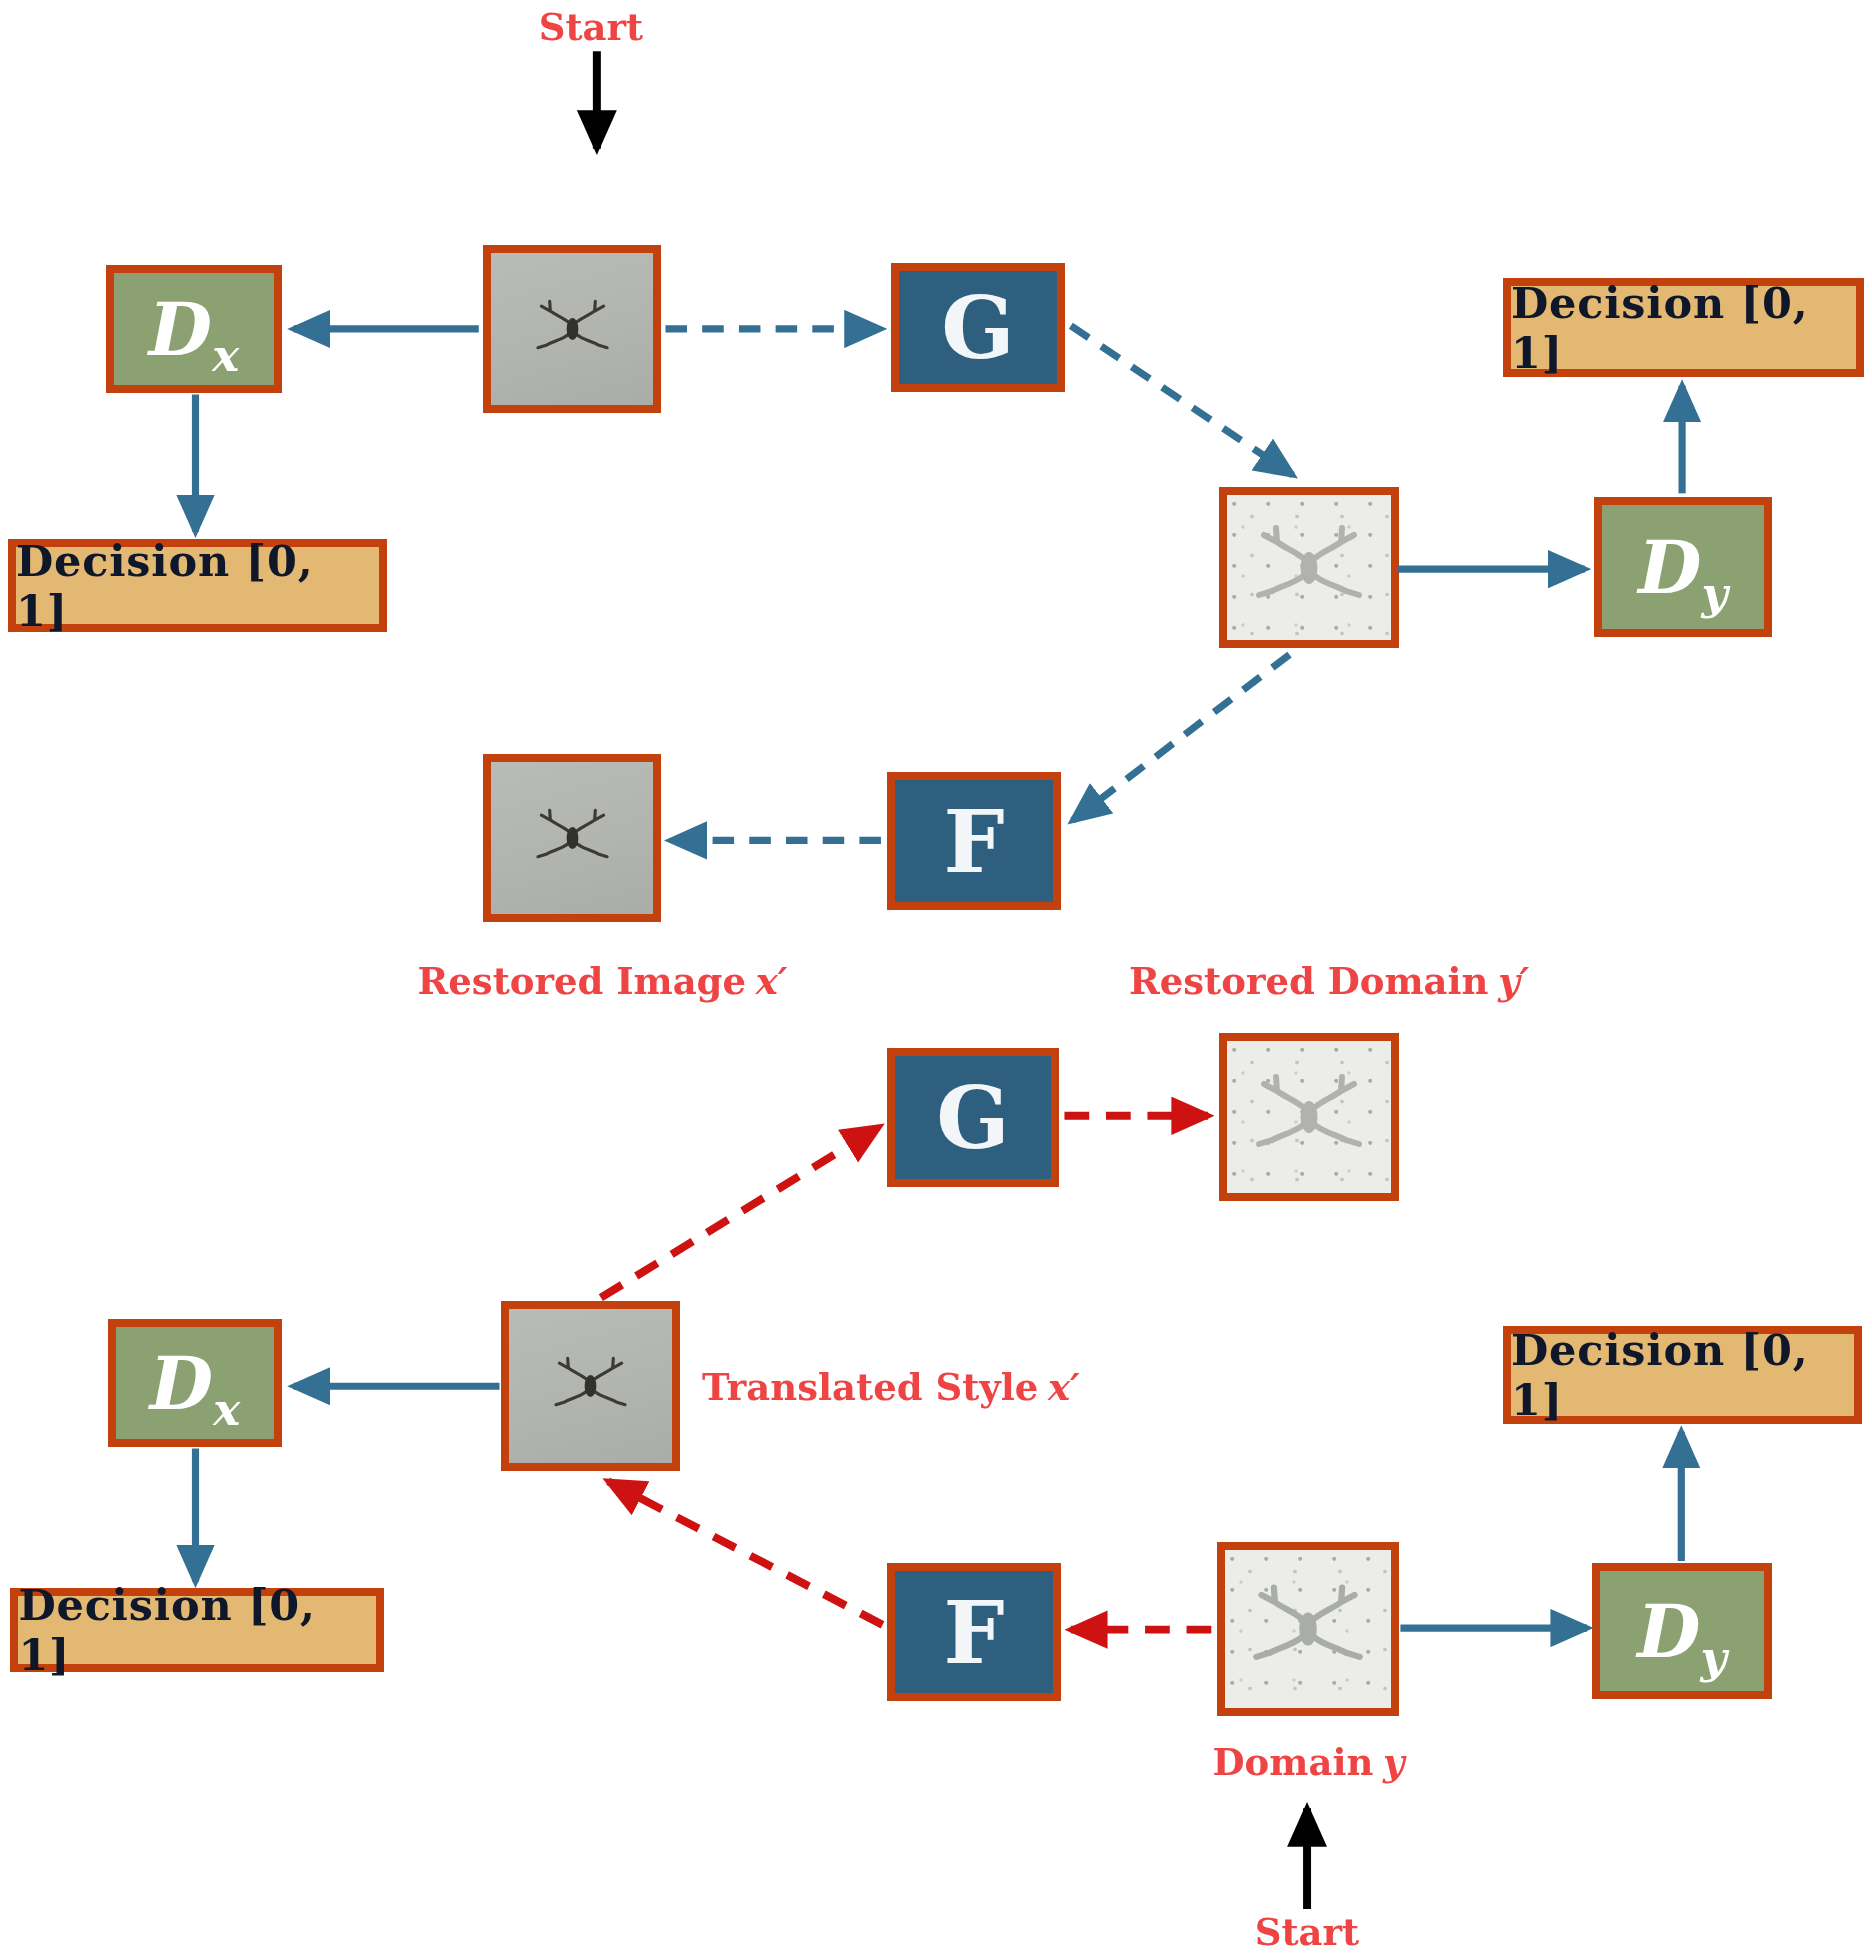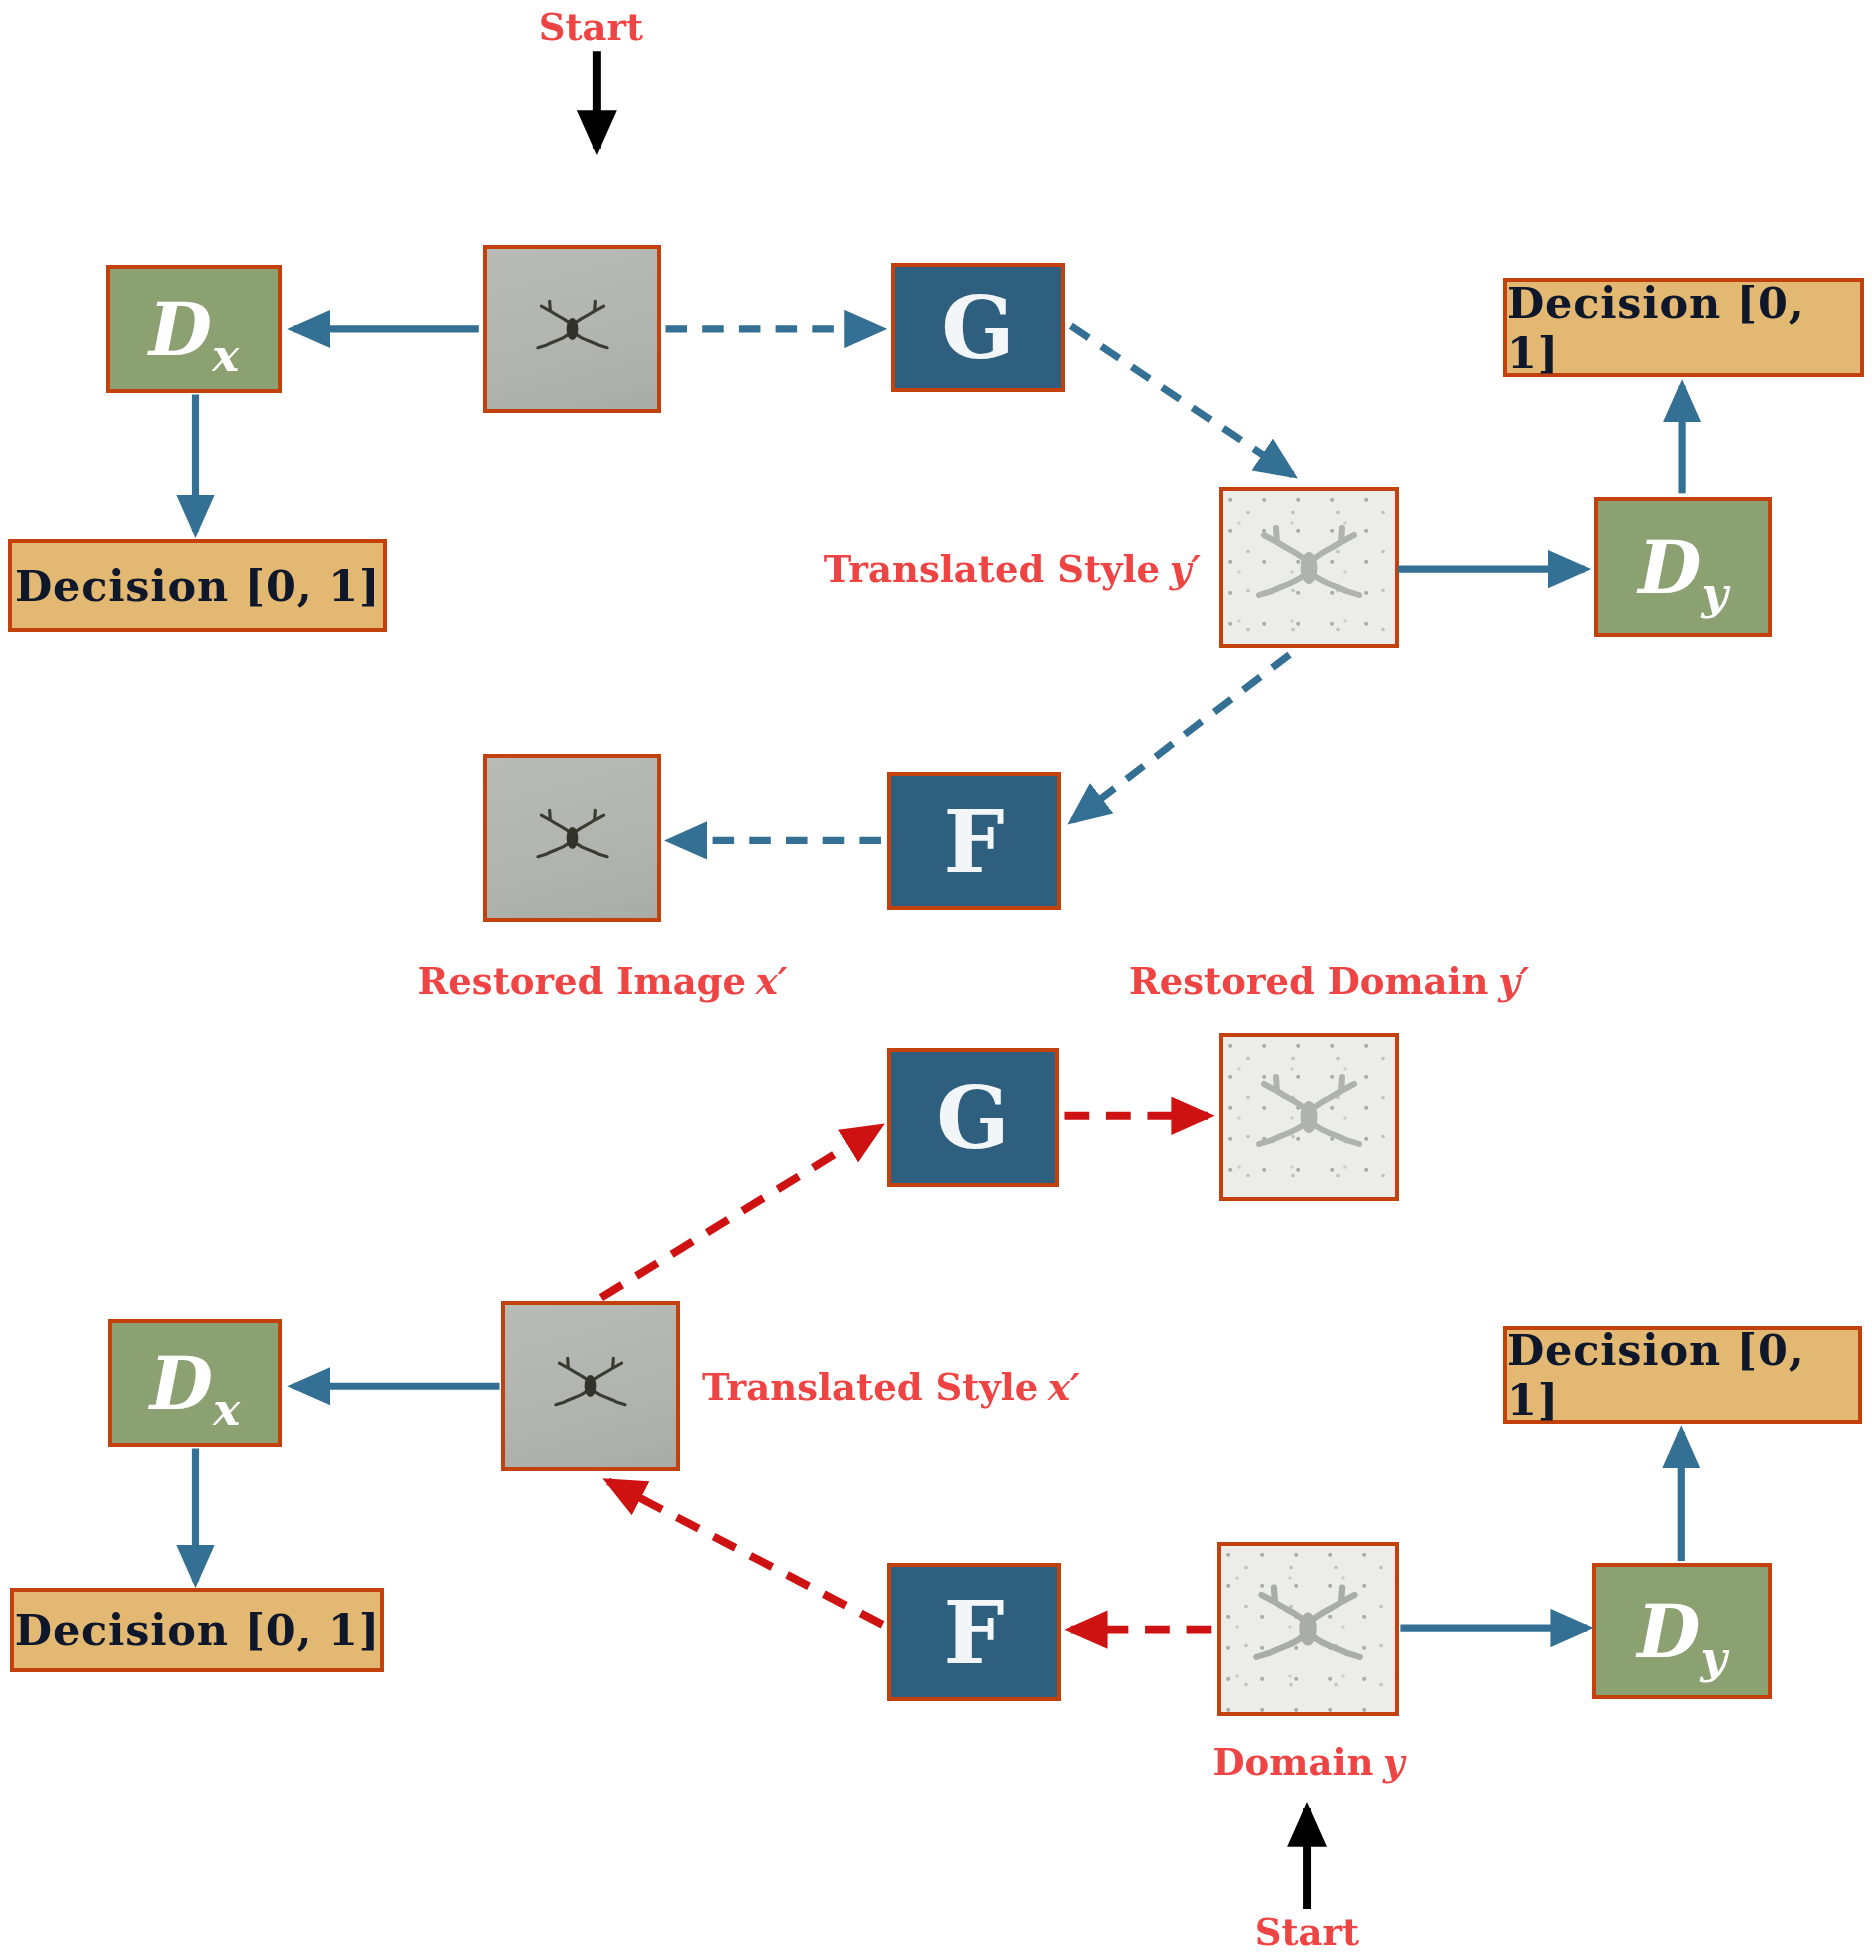--- a/index.html
+++ b/index.html
@@ -1,21 +1,21 @@
 <!DOCTYPE html>
 <html style="font-size:12.8px"><head>
 <meta charset="utf-8">
 <style>
   html,body{margin:0;padding:0;background:#ffffff;}
   #canvas{
     position:relative;width:1872px;height:1957px;background:#ffffff;
     font-family:"DejaVu Serif","Liberation Serif",serif;overflow:hidden;
   }
   .box{
-    position:absolute;box-sizing:border-box;border:4px solid #c2410c;
+    position:absolute;box-sizing:border-box;border:8px solid #c2410c;
     display:flex;align-items:center;justify-content:center;z-index:2;
   }
   .gen{background:#2E5F7E;color:#f3f6f8;font-size:86px;font-weight:bold;}
   .disc{background:#8CA172;color:#ffffff;font-size:73px;font-weight:bold;}
   .disc i{font-style:italic;}
   .disc sub{font-size:0.62em;font-style:italic;line-height:0;vertical-align:-0.35em;}
   .decision{background:#E2B873;color:#0f172a;font-size:43px;font-weight:bold;letter-spacing:0.8px;}
   .photo{background:linear-gradient(165deg,#b8bbb6 0%,#b1b4af 55%,#a9aca7 100%);}
   .photo-light{
     background-color:#ECECE9;
@@ -48,23 +48,20 @@
         <path d="M54,58 C44,66 34,67 23,73 M23,73 l-13,4" fill="none" stroke-linecap="round"></path>
         <path d="M66,58 C76,66 86,67 97,73 M97,73 l13,4" fill="none" stroke-linecap="round"></path>
         <ellipse cx="60" cy="50" rx="8.5" ry="16" stroke="none"></ellipse>
       </g>
     </defs>
   </svg>
 
   <div class="lbl center" style="left:511px;top:6.4px;width:160px;">Start</div>
 
 
-  <div class="lbl right" style="left:766px;top:548px;width:435px;">
-    <span>Translated Style</span><span class="v">y′</span>
-  </div>
 
   <div class="lbl center" style="left:403px;top:960px;width:399px;">
     <span>Restored Image</span><span class="v">x′</span>
   </div>
 
   <div class="lbl center" style="left:1129px;top:960px;width:399px;text-align:right;">
     <span>Restored Domain</span><span class="v">y′</span>
   </div>
 
   <div class="lbl" style="left:702px;top:1366px;">

